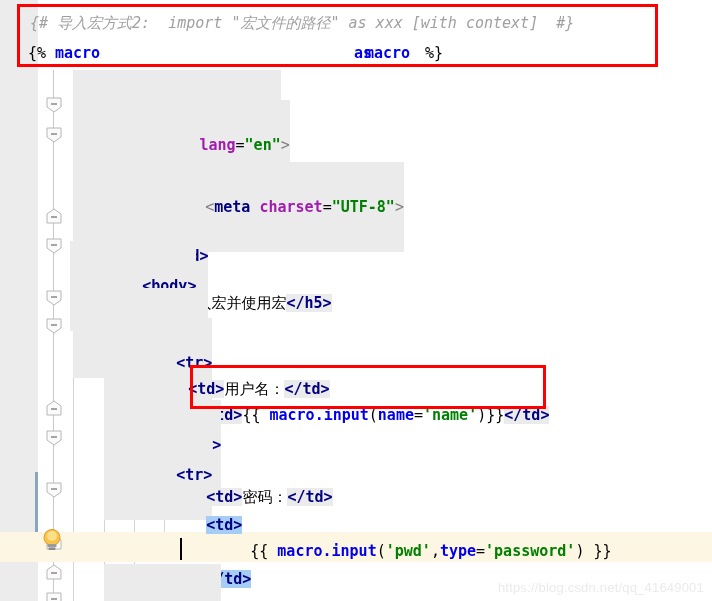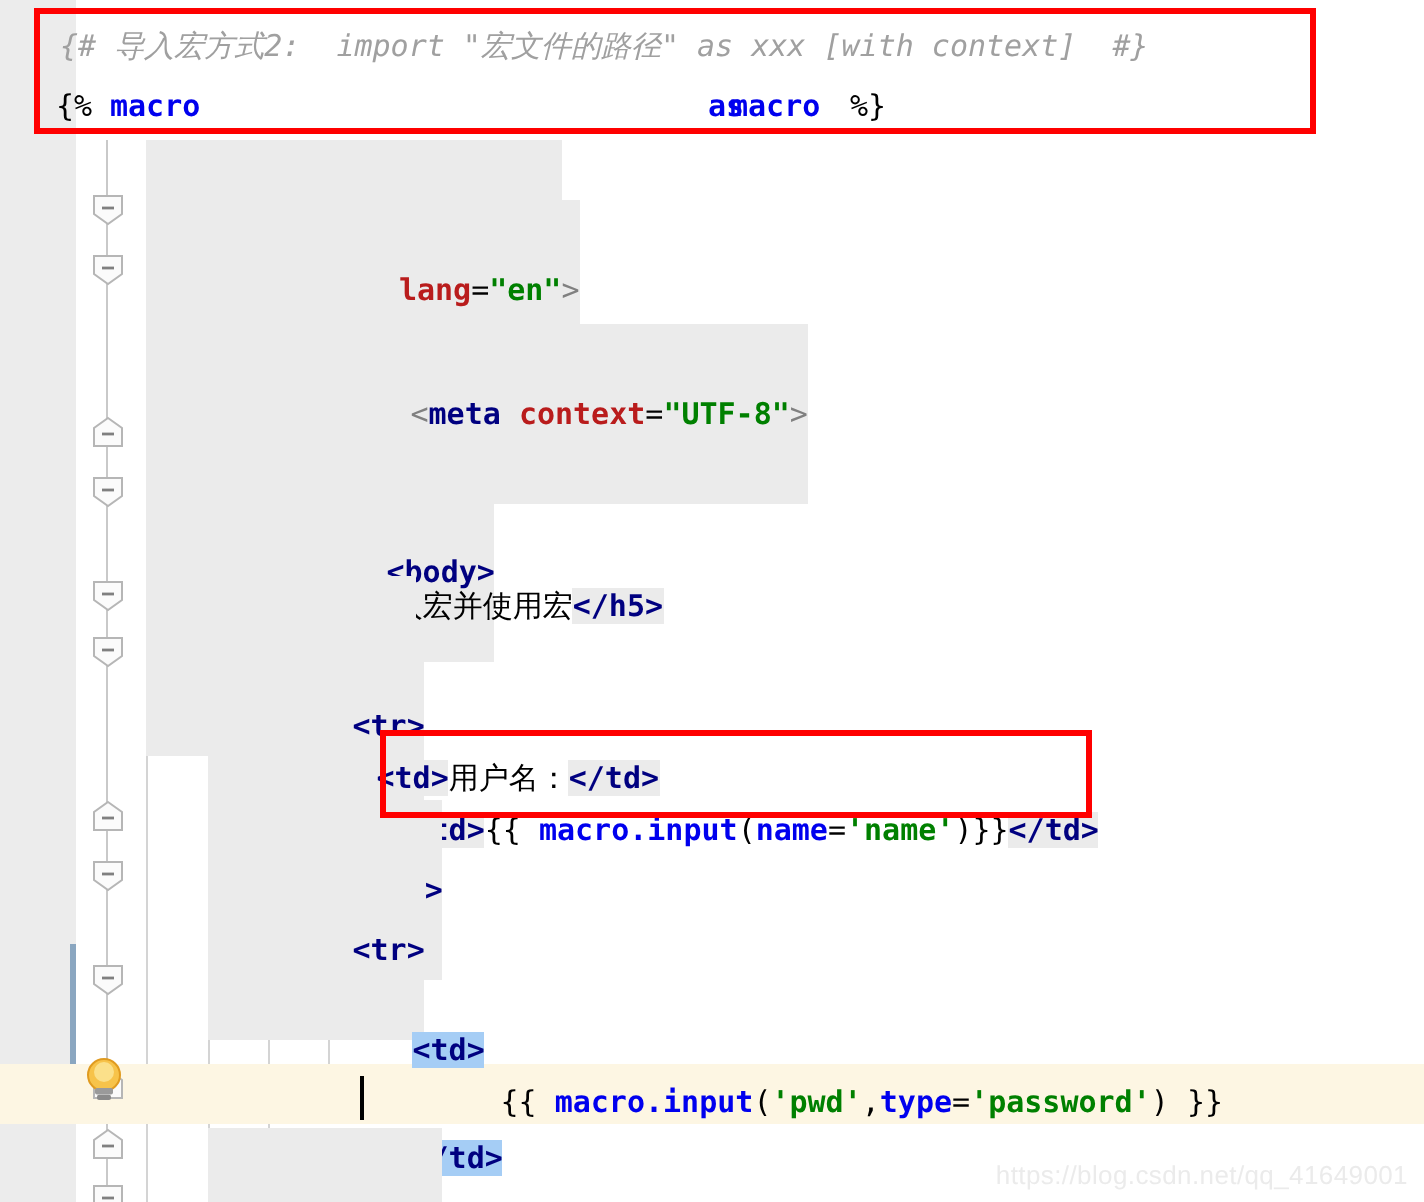--- a/index.html
+++ b/index.html
@@ -82,21 +82,21 @@
   }
   .line .txt {
     position: absolute;
     top: 0;
     white-space: pre;
   }
 
   
   .tag      { color: #000080; font-weight: bold; }
   .brk      { color: #808080; }
-  .attr     { color: #b91c1c; font-weight: bold; }
+  .attr     { color: #a21caf; font-weight: bold; }
   .str      { color: #008000; font-weight: bold; }
   .kw       { color: #0000ee; font-weight: bold; }
   .plain    { color: #000000; }
   .punct    { color: #000000; }
   .txtnode  { color: #000000; }
   .cmt      { color: #a0a0a0; font-style: italic; }
 
   
   .tagbg { background: #ebebeb; }
   
@@ -295,33 +295,33 @@
     </div>
 
     <div class="line" style="top:130px;">
       <span class="txt tagbg" style="left:73px;">
         <span class="tag">&lt;head&gt;</span>
       </span>
     </div>
 
     <div class="line" style="top:162px;">
       <span class="txt tagbg" style="left:133px;">
-        <span class="brk">&lt;</span><span class="tag">meta</span><span class="plain"> </span><span class="attr">context</span><span class="plain">=</span><span class="str">"UTF-8"</span><span class="brk">&gt;</span>
+        <span class="brk">&lt;</span><span class="tag">meta</span><span class="plain"> </span><span class="attr">charset</span><span class="plain">=</span><span class="str">"UTF-8"</span><span class="brk">&gt;</span>
       </span>
     </div>
 
 
     <div class="line" style="top:211px;">
       <span class="txt tagbg" style="left:73px;">
         <span class="tag">&lt;/head&gt;</span>
       </span>
     </div>
 
     <div class="line" style="top:241px;">
-      <span class="txt tagbg" style="left:85px;padding-left:36px;">
+      <span class="txt tagbg" style="left:70px;">
         <span class="tag">&lt;body&gt;</span>
       </span>
     </div>
 
     <div class="line" style="top:258px;">
       <span class="txt" style="left:73px;">
         <span class="tag tagbg">&lt;h5&gt;</span><span class="txtnode">导入宏并使用宏</span><span class="tag tagbg">&lt;/h5&gt;</span>
       </span>
     </div>
 
@@ -354,20 +354,25 @@
         <span class="tag">&lt;/tr&gt;</span>
       </span>
     </div>
 
     <div class="line" style="top:430px;">
       <span class="txt tagbg" style="left:104px;">
         <span class="tag">&lt;tr&gt;</span>
       </span>
     </div>
 
+    <div class="line" style="top:452px;">
+      <span class="txt" style="left:134px;">
+        <span class="tag tagbg">&lt;td&gt;</span><span class="txtnode">密码：</span><span class="tag tagbg">&lt;/td&gt;</span>
+      </span>
+    </div>
 
     <div class="line" style="top:480px;">
       <span class="txt" style="left:134px;">
         <span class="tag selbg">&lt;td&gt;</span>
       </span>
     </div>
 
     <div class="line" style="top:506px;">
       <span class="txt" style="left:178px;">
         <span class="punct">{{</span><span class="plain"> </span><span class="kw">macro</span><span class="kw">.</span><span class="kw">input</span><span class="punct">(</span><span class="str">'pwd'</span><span class="punct">,</span><span class="kw">type</span><span class="punct">=</span><span class="str">'password'</span><span class="punct">)</span><span class="plain"> </span><span class="punct">}}</span>

